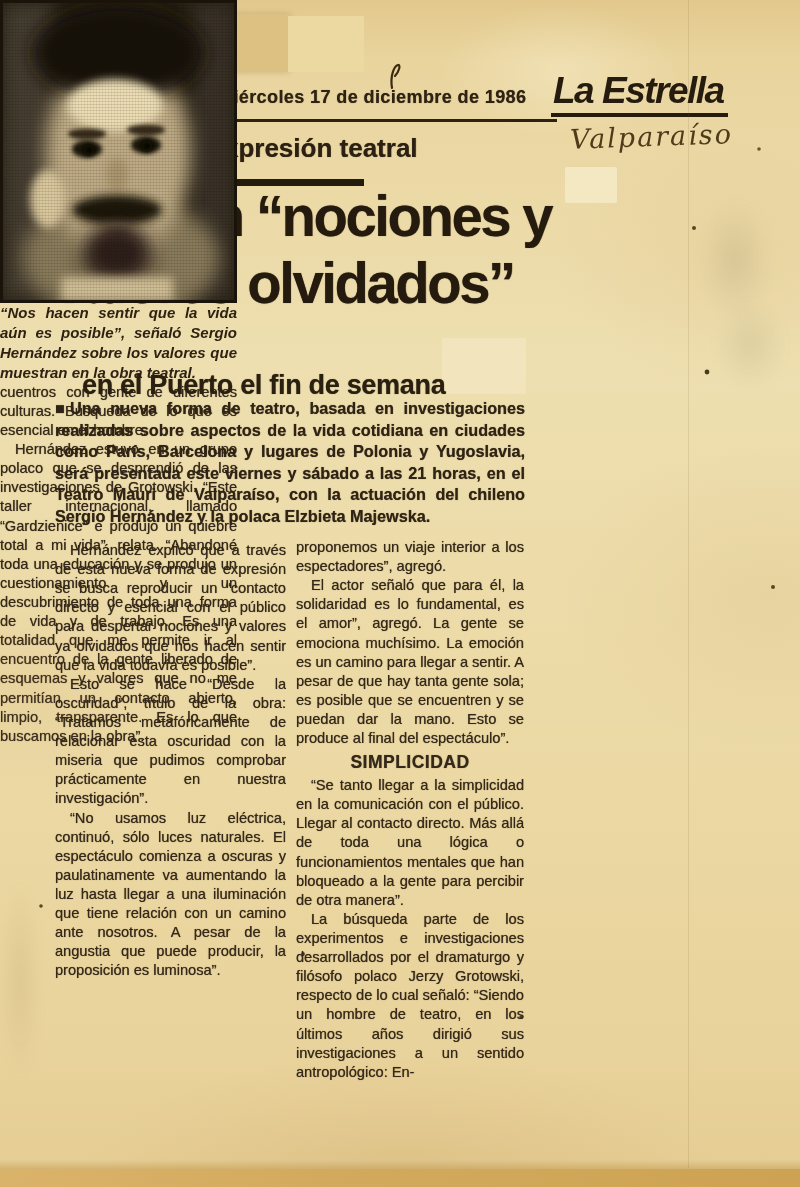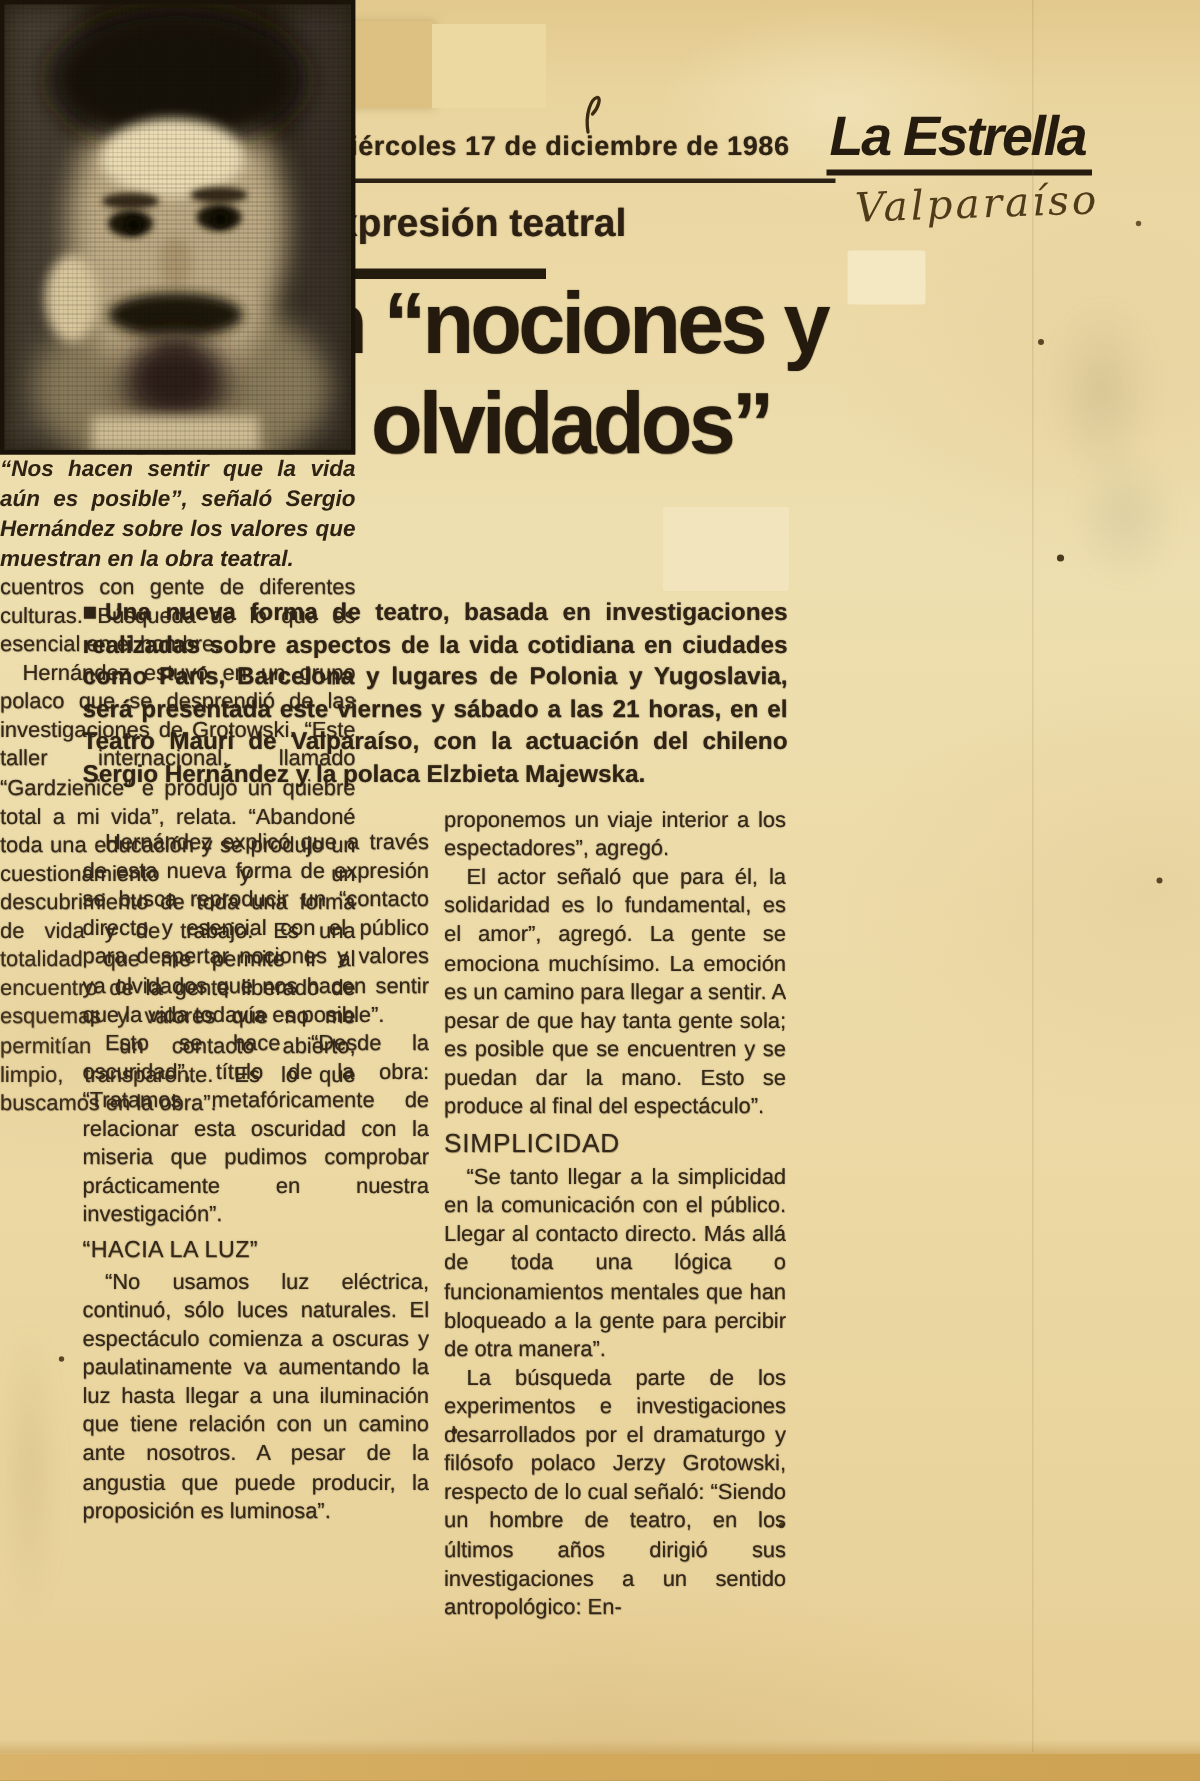--- a/index.html
+++ b/index.html
@@ -43,25 +43,25 @@
     font-size:58px;font-weight:bold;line-height:1.16;letter-spacing:-2.5px;color:#241b0e;
     transform:scaleX(.97);transform-origin:top left;}
   .subhead{position:absolute;left:60px;top:328px;width:480px;margin:0;
     font-size:27px;font-weight:bold;line-height:1.42;letter-spacing:-.3px;color:#2a2011;}
   .sub2{padding-left:22px;}
   .lead{position:absolute;left:55px;top:398px;width:470px;margin:0;
     font-size:16.2px;font-weight:bold;line-height:1.33;text-align:justify;color:#2e2314;}
   .col{position:absolute;font-size:14.6px;line-height:1.31;text-align:justify;color:#34281a;}
   .col p{margin:0;}
   .ind{text-indent:15px;}
-  .col1{left:55px;top:553px;width:231px;height:627px;overflow:hidden;}
+  .col1{left:55px;top:541px;width:231px;height:627px;overflow:hidden;}
   .col2{left:296px;top:538px;width:228px;height:630px;overflow:hidden;}
   .col3{left:532px;top:328px;width:237px;height:840px;overflow:hidden;font-size:14.6px;line-height:1.31;text-align:justify;color:#34281a;}
   .col3 p{margin:0;}
-  .colhead{text-align:left;font-weight:normal;text-indent:0;margin:3px 0 2px 0 !important;}
+  .colhead{text-align:center;font-weight:bold;text-indent:0;margin:3px 0 2px 0 !important;}
   .h1s{font-size:15.5px;letter-spacing:.3px;}
   .h2s{font-size:17.5px;letter-spacing:.5px;}
   .photo{position:relative;width:237px;height:303px;border:3px solid #1a1309;box-sizing:border-box;background:#2a2315;}
   .photo svg{display:block;width:100%;height:100%;filter:contrast(1.05) saturate(.85);}
   .grain{position:absolute;inset:0;pointer-events:none;opacity:.55;
     background:
       repeating-linear-gradient(0deg, rgba(18,12,4,.20) 0 1px, transparent 1px 3px),
       repeating-linear-gradient(90deg, rgba(18,12,4,.13) 0 1px, transparent 1px 3px);}
   .caption{margin:9px 0 7px 0;font-weight:bold;font-style:italic;font-size:15px;line-height:1.33;text-align:justify;color:#2e2213;}
   .bottom-strip{position:absolute;left:0;top:1169px;width:800px;height:18px;
@@ -101,28 +101,28 @@
   <div class="city-note hand">Valparaíso</div>
 
   <div class="kicker txt">Novedosa expresión teatral</div>
   <div class="kicker-bar"></div>
   <h1 class="headline txt">
     <span>Buscan “nociones y</span><br>
     <span>valores olvidados”</span>
   </h1>
   <h2 class="subhead txt">
     <br>
+    <span class="sub2">en el Puerto el fin de semana</span>
   </h2>
 
   <p class="lead txt">■Una nueva forma de teatro, basada en investigaciones realizadas sobre aspectos de la vida cotidiana en ciudades como París, Barcelona y lugares de Polonia y Yugoslavia, será presentada este viernes y sábado a las 21 horas, en el Teatro Mauri de Valparaíso, con la actuación del chileno Sergio Hernández y la polaca Elzbieta Majewska.</p>
 
   <div class="col col1">
     <p class="ind txt">Hernández explicó que a través de esta nueva forma de expresión se busca reproducir un “contacto directo y esencial con el público para despertar nociones y valores ya olvidados que nos hacen sentir que la vida todavía es posible”.</p>
     <p class="ind txt">Esto se hace “Desde la oscuridad”, título de la obra: “Tratamos metafóricamente de relacionar esta oscuridad con la miseria que pudimos comprobar prácticamente en nuestra investigación”.</p>
-    <p class="colhead h1s txt">“HACIA LA LUZ”</p>
     <p class="ind txt">“No usamos luz eléctrica, continuó, sólo luces naturales. El espectáculo comienza a oscuras y paulatinamente va aumentando la luz hasta llegar a una iluminación que tiene relación con un camino ante nosotros. A pesar de la angustia que puede producir, la proposición es luminosa”.</p>
   </div>
 
   <div class="col col2">
     <p class="txt">proponemos un viaje interior a los espectadores”, agregó.</p>
     <p class="ind txt">El actor señaló que para él, la solidaridad es lo fundamental, es el amor”, agregó. La gente se emociona muchísimo. La emoción es un camino para llegar a sentir. A pesar de que hay tanta gente sola; es posible que se encuentren y se puedan dar la mano. Esto se produce al final del espectáculo”.</p>
     <p class="colhead h2s txt">SIMPLICIDAD</p>
     <p class="ind txt">“Se tanto llegar a la simplicidad en la comunicación con el público. Llegar al contacto directo. Más allá de toda una lógica o funcionamientos mentales que han bloqueado a la gente para percibir de otra manera”.</p>
     <p class="ind txt">La búsqueda parte de los experimentos e investigaciones desarrollados por el dramaturgo y filósofo polaco Jerzy Grotowski, respecto de lo cual señaló: “Siendo un hombre de teatro, en los últimos años dirigió sus investigaciones a un sentido antropológico: En-</p>
   </div>

